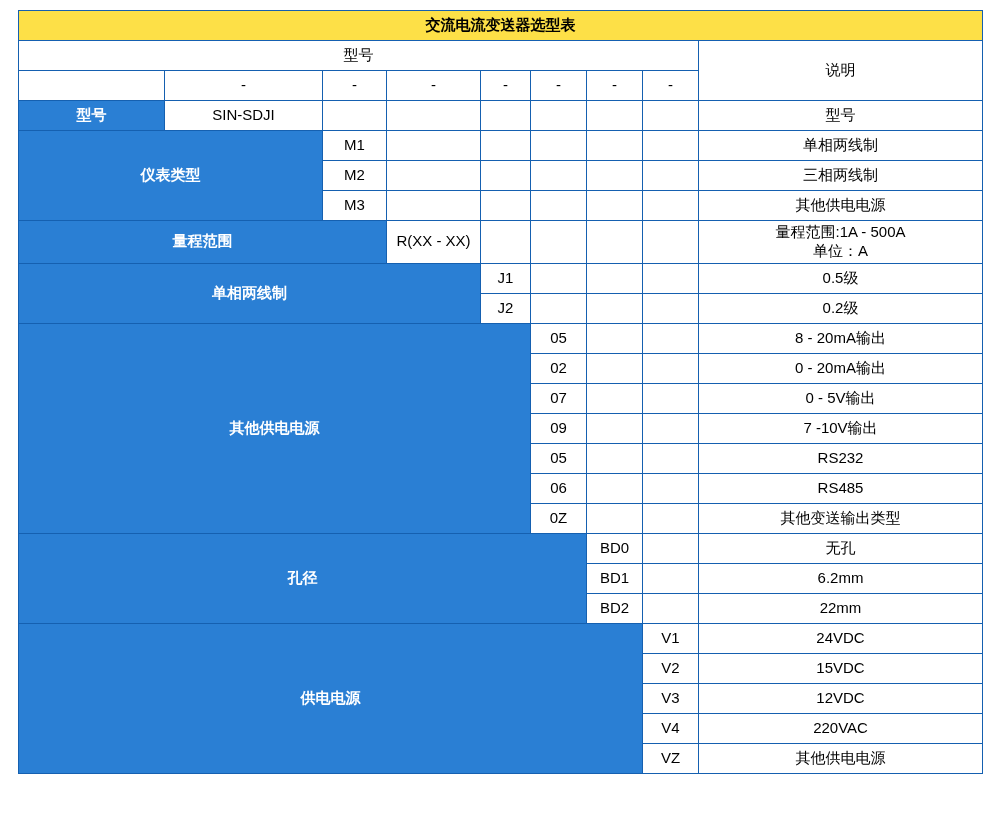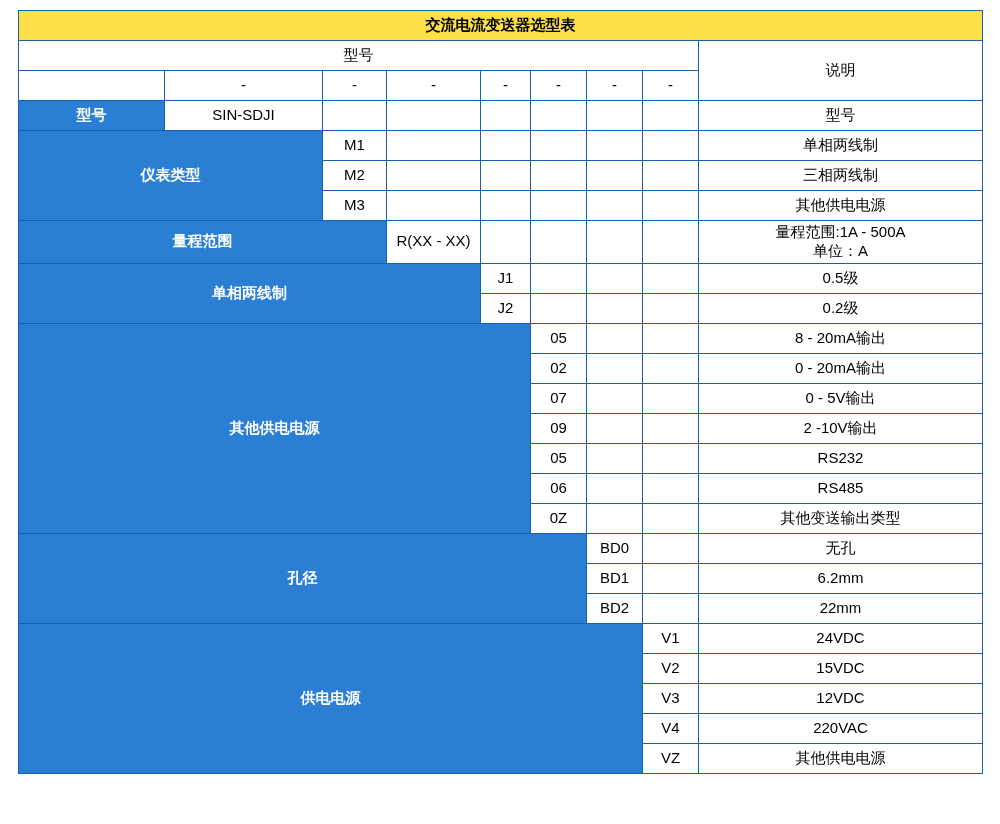--- a/index.html
+++ b/index.html
@@ -191,21 +191,21 @@
         <tr>
           <td class="white">07</td>
           <td class="white"></td>
           <td class="white"></td>
           <td class="desc">0 - 5V输出</td>
         </tr>
         <tr>
           <td class="white">09</td>
           <td class="white"></td>
           <td class="white"></td>
-          <td class="desc">2 -10V输出</td>
+          <td class="desc">7 -10V输出</td>
         </tr>
         <tr>
           <td class="white">05</td>
           <td class="white"></td>
           <td class="white"></td>
           <td class="desc">RS232</td>
         </tr>
         <tr>
           <td class="white">06</td>
           <td class="white"></td>

